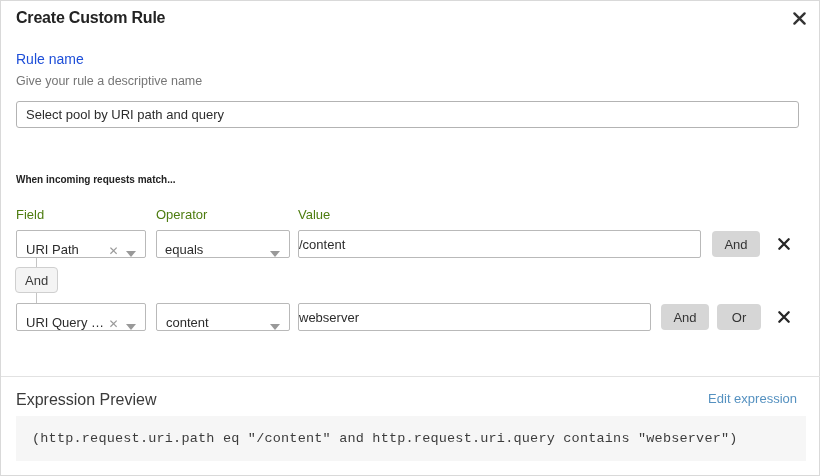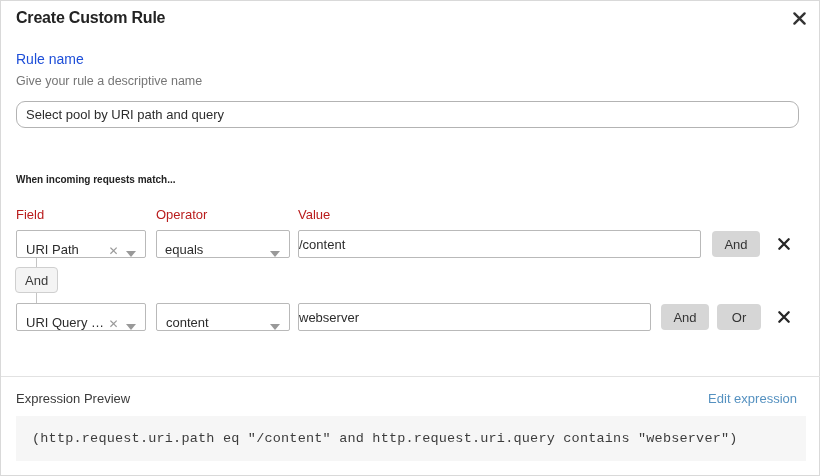--- a/index.html
+++ b/index.html
@@ -64,21 +64,21 @@
     color: #767676;
   }
   .rule-name-input {
     position: absolute;
     left: 15px;
     top: 100px;
     width: 783px;
     height: 27px;
     box-sizing: border-box;
     border: 1px solid #b3b3b3;
-    border-radius: 9px;
+    border-radius: 3px;
     background: #ffffff;
     font-family: "Liberation Sans", sans-serif;
     font-size: 13px;
     color: #2c2c2c;
     padding: 0 9px;
     outline: none;
   }
 
   
   .section-heading {
@@ -88,21 +88,21 @@
     font-size: 10px;
     font-weight: bold;
     color: #232323;
   }
 
   
   .col-head {
     position: absolute;
     top: 206px;
     font-size: 13px;
-    color: #b91c1c;
+    color: #4d7c0f;
   }
   .col-head.field { left: 15px; }
   .col-head.operator { left: 155px; }
   .col-head.value { left: 297px; }
 
   
   .ctl {
     position: absolute;
     box-sizing: border-box;
     height: 28px;
@@ -216,21 +216,21 @@
     left: 0;
     top: 375px;
     width: 820px;
     height: 1px;
     background: #e2e2e2;
   }
   .expr-label {
     position: absolute;
     left: 15px;
     top: 390px;
-    font-size: 13px;
+    font-size: 16px;
     color: #3b3b3b;
   }
   .expr-edit-link {
     position: absolute;
     right: 22px;
     top: 390px;
     font-size: 13px;
     color: #5591c0;
     cursor: pointer;
   }

